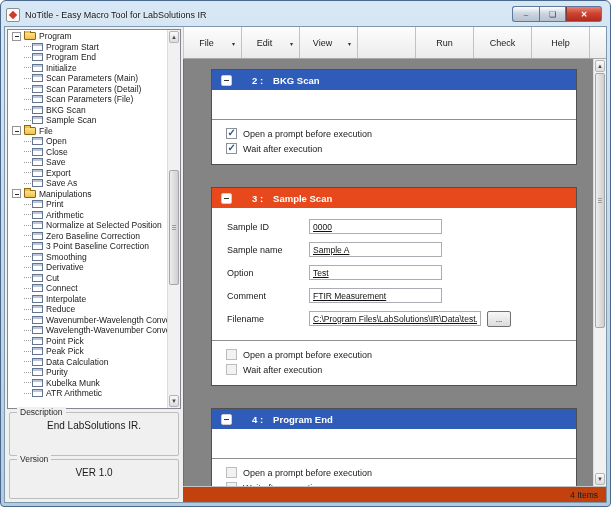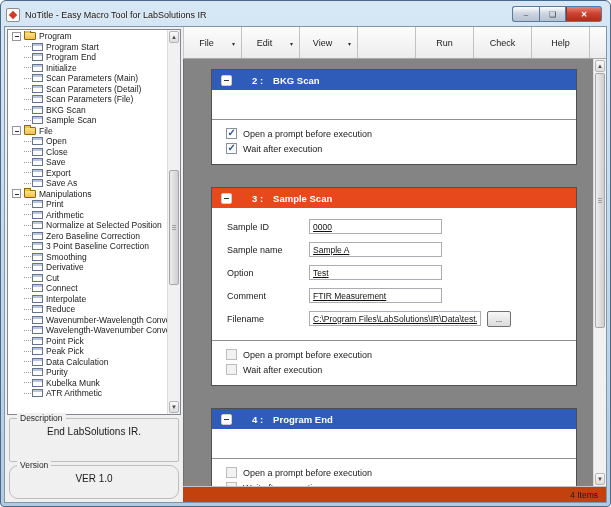--- a/index.html
+++ b/index.html
@@ -45,21 +45,21 @@
   .sbtn.up { top:1px; } .sbtn.down { bottom:1px; }
   .sthumb { position:absolute; left:1px; right:1px; background:linear-gradient(90deg,#ededed,#cfcfcf); border:1px solid #a6a6a6; border-radius:2px; }
   .sthumb::after { content:""; position:absolute; left:2px; right:2px; top:50%; height:5px; margin-top:-3px;
     background:repeating-linear-gradient(#9f9f9f 0 1px, transparent 1px 2px); }
 
   
   .groupbox { border:1px solid #bdbdbd; border-radius:2px; margin:3px 2px 0 2px; position:relative; padding:7px 5px 6px 5px; background:#f0f0f0;text-align:center; }
   .groupbox .legend { position:absolute; top:-6px; left:7px; background:#f0f0f0; padding:0 3px; font-size:8.5px; color:#2a2a2a; }
   .groupbox .gb-text { font-size:10px; color:#1a1a1a; }
   .gb-desc { height:44px; }
-  .gb-ver { height:34px; margin-bottom:1px;border-radius:9px; }
+  .gb-ver { height:40px; margin-bottom:1px; }
 
   
   .right-col { flex:1; display:flex; flex-direction:column; overflow:hidden; }
   .toolbar { height:32px; flex:0 0 auto; display:flex; background:linear-gradient(#fdfdfd,#ececec); border-bottom:1px solid #a8a8a8; border-left:1px solid #c8c8c8; }
   .tb-cell { width:58px; flex:0 0 auto; border-right:1px solid #c2c2c2; display:flex; align-items:center; justify-content:center; position:relative; cursor:default; }
   .tb-label { font-size:9px; color:#1a1a1a; }
   .tb-arrow { position:absolute; right:6px; top:50%; transform:translateY(-50%); font-size:6px; color:#333; }
   .tb-cell.has-arrow .tb-label { margin-right:12px; }
 
   .main { flex:1; background:#848484; border-left:1px solid #6f6f6f; position:relative; overflow:hidden; padding:10px 31px 0 27px; }

